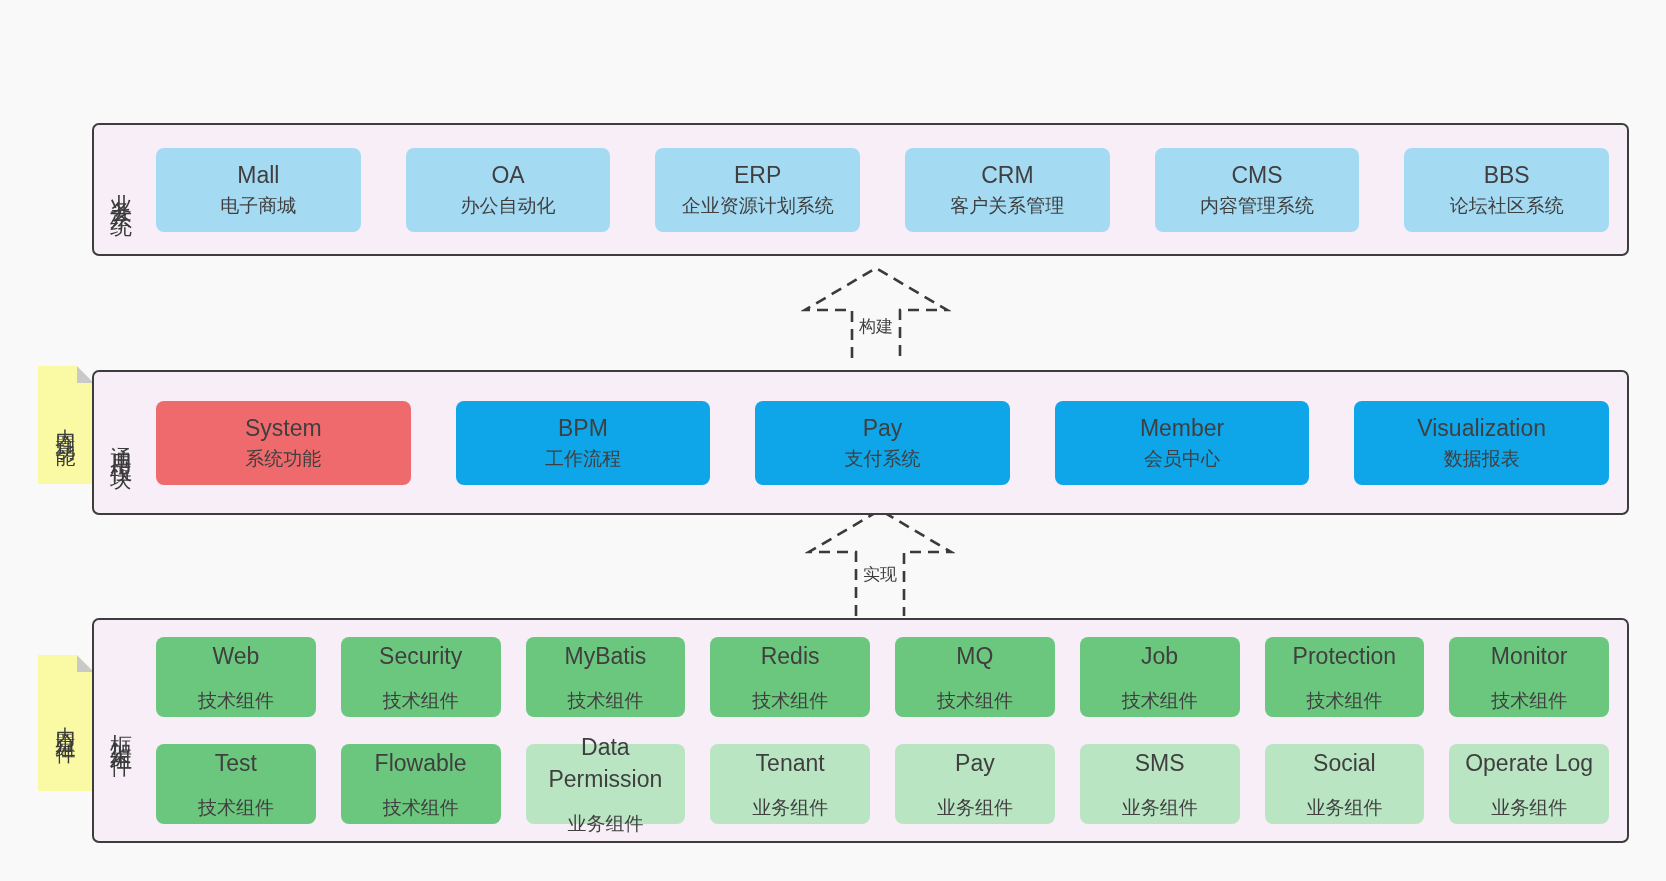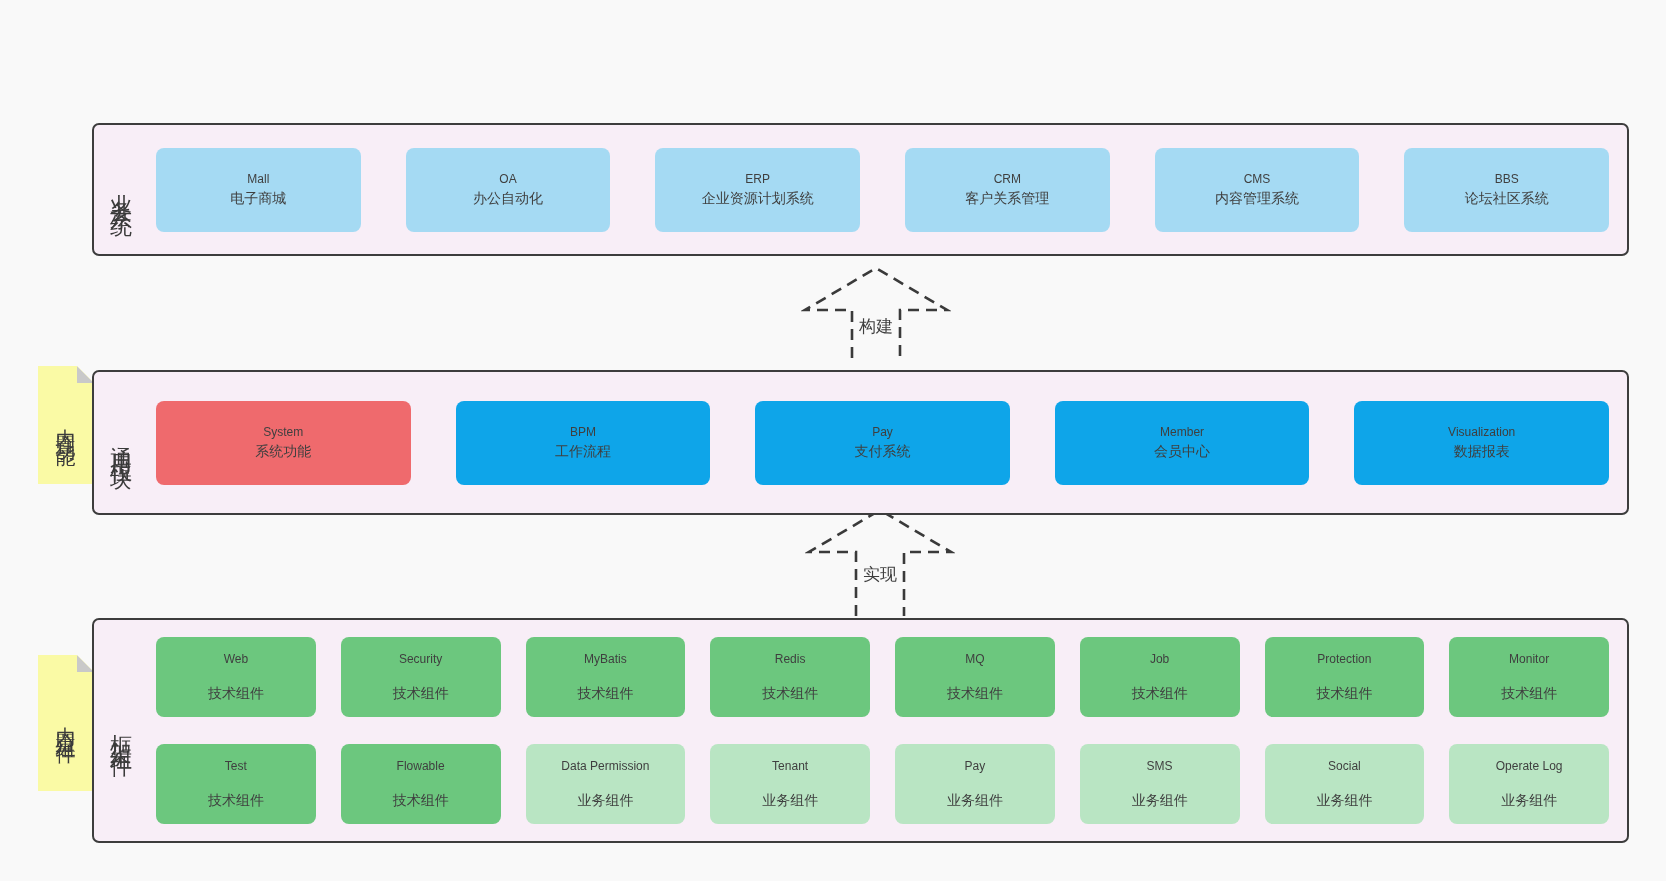--- a/index.html
+++ b/index.html
@@ -32,22 +32,22 @@
   }
   .band-row{display:flex;gap:25px;}
   
   .box{
     flex:1;border-radius:8px;box-sizing:border-box;
     display:flex;flex-direction:column;align-items:center;justify-content:center;
     text-align:center;padding:4px 10px;line-height:1.45;
   }
   .band-boxes .box{height:84px;}
   .band-row .box{height:80px;line-height:1.4;gap:16px;}
-  .box-name{font-size:12px;}
-  .box-desc{font-size:14px;}
+  .box-name{font-size:23px;}
+  .box-desc{font-size:19px;}
   .blue{background:#a5daf3;}
   .red{background:#ef6a6d;}
   .pink{background:#0ea5e9;}
   .green{background:#6cc77e;}
   .lightgreen{background:#b9e5c3;}
   
   .sticky{
     position:absolute;left:38px;width:56px;background:#fafaa5;z-index:1;
     clip-path:polygon(0 0, calc(100% - 17px) 0, 100% 17px, 100% 100%, 0 100%);
     display:flex;align-items:center;justify-content:center;

